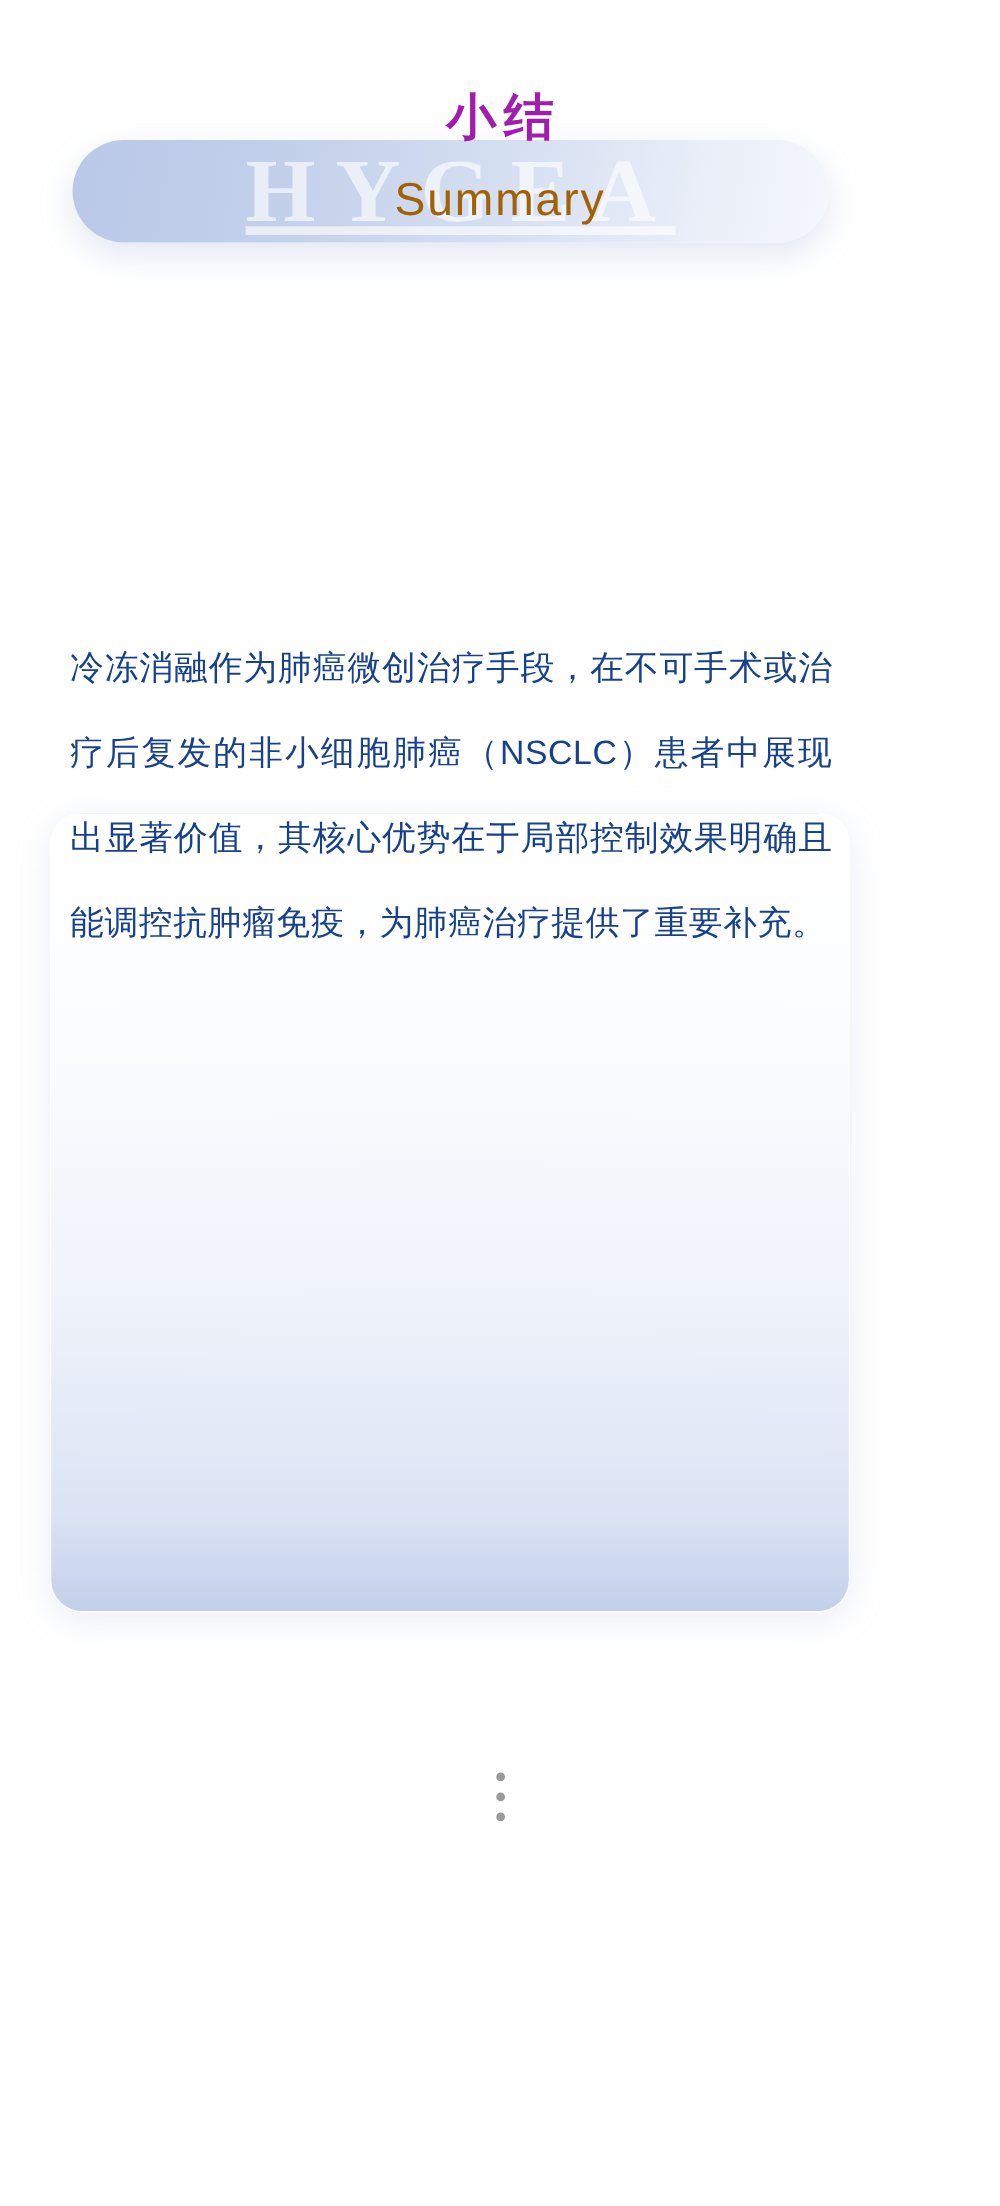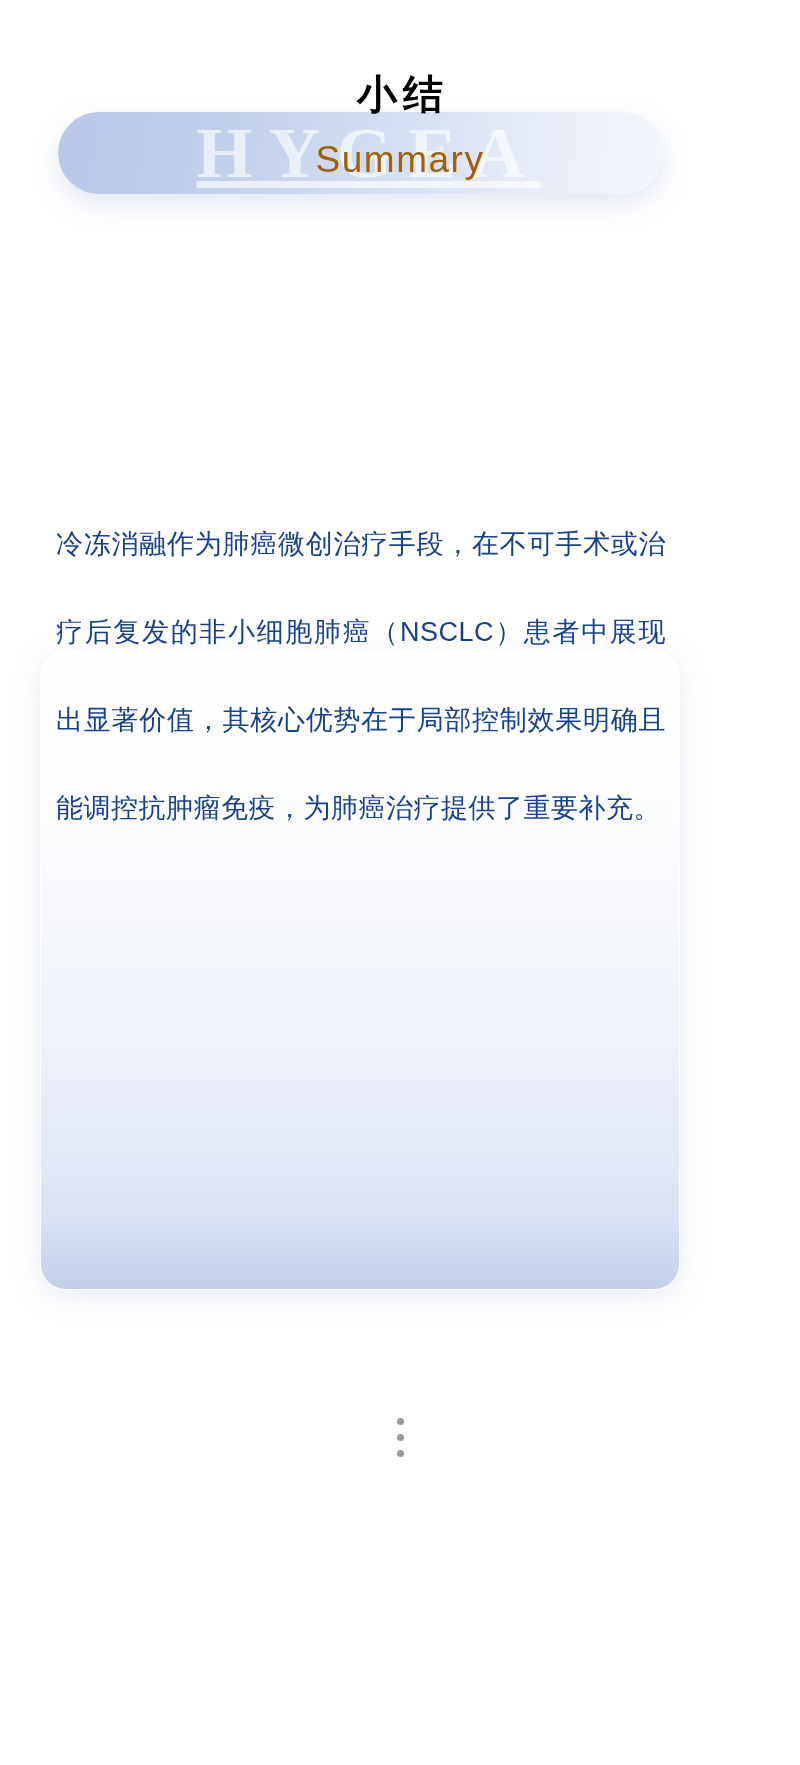--- a/index.html
+++ b/index.html
@@ -67,21 +67,21 @@
     position: absolute;
     left: 0;
     top: 68px;
     width: 800px;
     text-align: center;
   }
 
   .title-cn {
     font-size: 40px;
     font-weight: 700;
-    color: #000000;
+    color: #a21caf;
     letter-spacing: 6px;
     line-height: 52px;
     text-indent: 6px;
   }
 
   .title-en {
     margin-top: 20px;
     font-size: 37px;
     font-weight: 400;
     color: #a16207;
@@ -102,21 +102,21 @@
     box-shadow: 0 6px 28px rgba(160, 175, 210, 0.22);
     box-sizing: border-box;
   }
 
   .paragraph {
     position: absolute;
     left: 56px;
     top: 500px;
     width: 610px;
     font-size: 27px;
-    line-height: 88px;
+    line-height: 68px;
     color: #17418c;
     letter-spacing: 0.5px;
     text-align: justify;
     font-weight: 500;
   }
 
   
   .footer-dots {
     position: absolute;
     left: 0;

